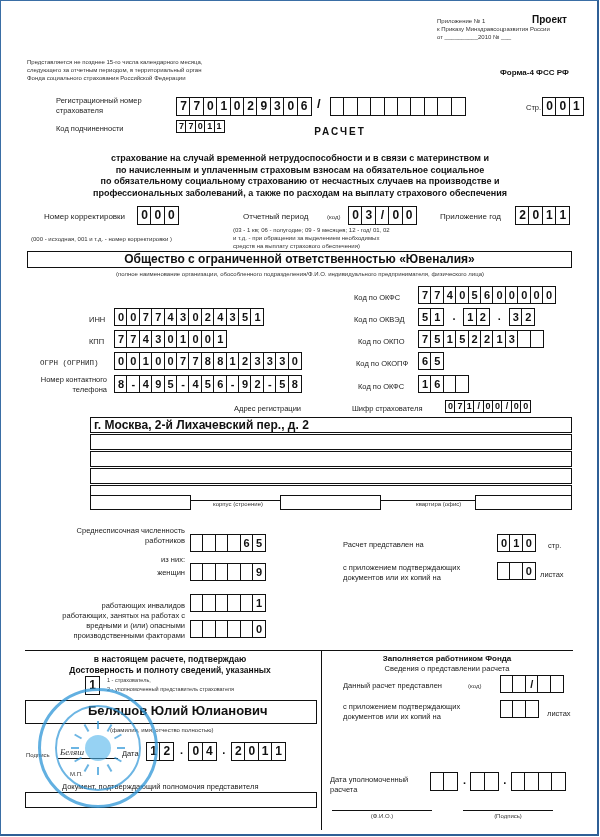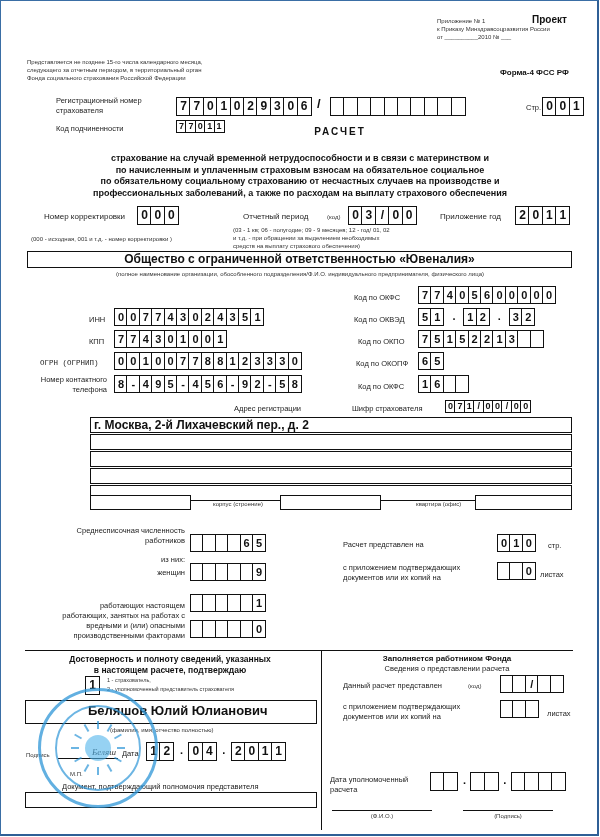--- a/index.html
+++ b/index.html
@@ -51,21 +51,21 @@
   .stamp .inner {
     position: absolute; left: 14px; top: 14px; right: 14px; bottom: 14px;
     border-radius: 50%; border: 2px solid rgba(45,150,215,0.7);
   }
   .stamp .core {
     position: absolute; left: 44px; top: 44px; width: 26px; height: 26px;
     border-radius: 50%; background: rgba(80,180,235,0.6);
   }
   .stamp .ray { position: absolute; left: 56px; top: 30px; width: 2px; height: 8px; background: rgba(45,150,215,0.7); transform-origin: 1px 27px; }
   .signature {
-    position: absolute; left: 60px; top: 747px; font: italic 9px "Liberation Serif", serif; color: #333; margin-left: 32px;
+    position: absolute; left: 60px; top: 747px; font: italic 9px "Liberation Serif", serif; color: #333;
   }
 </style>
 </head>
 <body>
 
 <div class="frame"></div>
 
 <div class="abs tiny" style="left:437px; top:17px;">
   <div>Приложение № 1</div>
   <div>к Приказу Минздравсоцразвития России</div>
@@ -356,21 +356,21 @@
 <div class="abs small right" style="left:20px; width:165px; top:555px;">из них:</div>
 <div class="abs small right" style="left:20px; width:165px; top:568px;">женщин</div>
 <div class="cells" style="left:190px; top:563px;">
     <div class="cell md"></div>
     <div class="cell md"></div>
     <div class="cell md"></div>
     <div class="cell md"></div>
     <div class="cell md"></div>
     <div class="cell md">9</div>
   </div>
-<div class="abs small right" style="left:20px; width:165px; top:601px;">работающих настоящем</div>
+<div class="abs small right" style="left:20px; width:165px; top:601px;">работающих инвалидов</div>
 <div class="cells" style="left:190px; top:594px;">
     <div class="cell md"></div>
     <div class="cell md"></div>
     <div class="cell md"></div>
     <div class="cell md"></div>
     <div class="cell md"></div>
     <div class="cell md">1</div>
   </div>
 <div class="abs small right" style="left:20px; width:165px; top:611px;">
   <div>работающих, занятых на работах с</div>
@@ -401,22 +401,22 @@
     <div class="cell md"></div>
     <div class="cell md"></div>
     <div class="cell md">0</div>
   </div>
 <div class="abs small" style="left:540px; top:570px;">листах</div>
 
 <div class="hline" style="left:25px; top:650px; width:548px;"></div>
 <div class="vline" style="left:321px; top:650px; height:180px;"></div>
 
 <div class="abs center bold" style="left:25px; width:290px; top:654px; font-size:8.5px; line-height:11px;">
+  <div>в настоящем расчете, подтверждаю</div>
   <div>Достоверность и полноту сведений, указанных</div>
-  <div>в настоящем расчете, подтверждаю</div>
 </div>
 <div class="cells" style="left:85px; top:676px;">
     <div class="cell lg">1</div>
   </div>
 <div class="abs" style="left:107px; top:676px; font-size:5.5px; color:#333; line-height:1.6;">
   <div>1 - страхователь,</div>
   <div>2 - уполномоченный представитель страхователя</div>
 </div>
 <div class="box" style="left:25px; top:700px; width:292px; height:24px;">
   <div class="bold" style="font-size:13px; line-height:20px; padding-left:62px;">Беляшов Юлий Юлианович</div>

